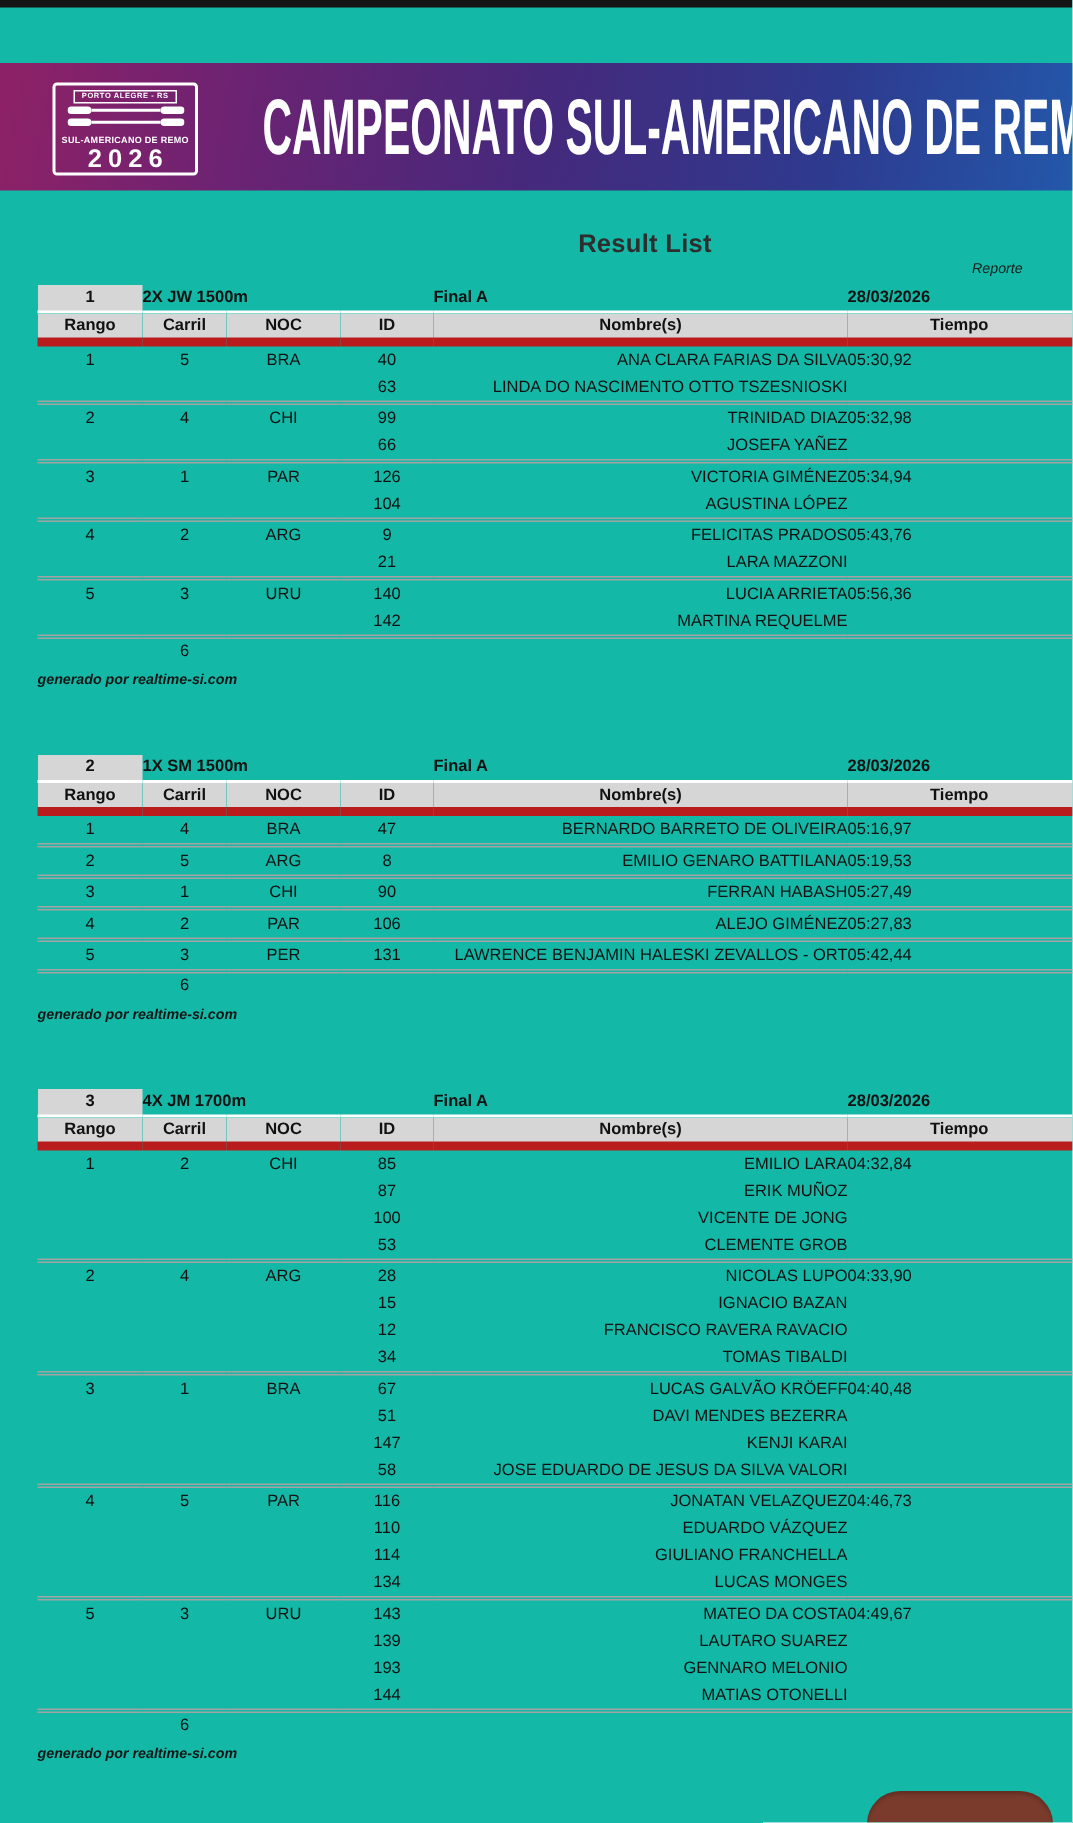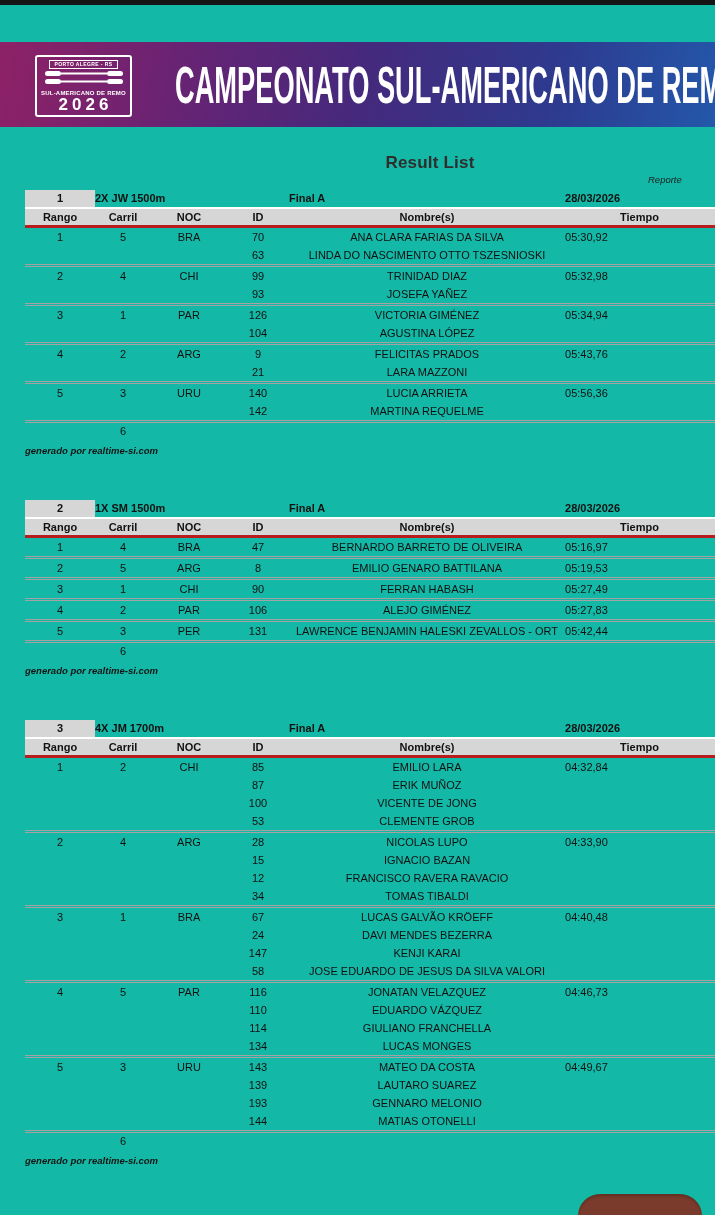--- a/index.html
+++ b/index.html
@@ -31,25 +31,25 @@
   table.results { border-collapse:collapse; table-layout:fixed; width:835px; margin-left:25px;
                   font-size:11px; color:#111; }
   table.results td, table.results th { padding:0; line-height:18px; vertical-align:top; overflow:hidden; white-space:nowrap; }
 
   tr.race-title-row td { font-weight:bold; line-height:17px; border-bottom:2px solid #fff; }
   td.race-num   { background:#d6d6d6; text-align:center; }
   td.race-event { padding-left:5px;margin-left:44px; }
   td.race-phase { text-align:left; }
   td.race-date  { padding-left:55px; }
 
-  tr.col-header-row th { background:#d6d6d6; font-weight:bold; text-align:center; line-height:16px; border-bottom:3px solid #b91c1c; }
+  tr.col-header-row th { background:#d6d6d6; font-weight:bold; text-align:center; line-height:16px; border-bottom:6px solid #b91c1c; }
   tr.col-header-row th.h-tiempo { text-align:left; padding-left:55px; }
 
   td.c-rango, td.c-carril, td.c-noc, td.c-id { text-align:center; }
-  td.c-nombre { text-align:center; }
+  td.c-nombre { text-align:right; }
   td.time-cell { padding-left:55px; }
 
   tr.entry-start > td { border-top:3px double #a3a3a3; }
   tr.lane6-row td { line-height:16px; height:16px; }
 
   .gen-note { margin:6px 0 0 25px; font-size:9.5px; font-weight:bold; font-style:italic; color:#141414; line-height:11px; }
   .race-block + .race-block { margin-top:44px; }
   #races > .race-block:first-child { margin-top:4px; }
 
   .fab { position:absolute; left:578px; top:1194px; width:124px; height:44px; background:#7B3B2C;
@@ -111,38 +111,38 @@
                 <th class="h-carril">Carril</th>
                 <th class="h-noc">NOC</th>
                 <th class="h-id">ID</th>
                 <th class="h-nombre">Nombre(s)</th>
                 <th class="h-tiempo">Tiempo</th>
               </tr>
               <tr>
                 <td class="c-rango" rowspan="2">1</td>
                 <td class="c-carril" rowspan="2">5</td>
                 <td class="c-noc" rowspan="2">BRA</td>
-                <td class="c-id">70</td>
+                <td class="c-id">40</td>
                 <td class="c-nombre">ANA CLARA FARIAS DA SILVA</td>
                 <td class="time-cell" rowspan="2">05:30,92</td>
               </tr>
               <tr>
                 <td class="c-id">63</td>
                 <td class="c-nombre">LINDA DO NASCIMENTO OTTO TSZESNIOSKI</td>
               </tr>
               <tr class="entry-start">
                 <td class="c-rango" rowspan="2">2</td>
                 <td class="c-carril" rowspan="2">4</td>
                 <td class="c-noc" rowspan="2">CHI</td>
                 <td class="c-id">99</td>
                 <td class="c-nombre">TRINIDAD DIAZ</td>
                 <td class="time-cell" rowspan="2">05:32,98</td>
               </tr>
               <tr>
-                <td class="c-id">93</td>
+                <td class="c-id">66</td>
                 <td class="c-nombre">JOSEFA YAÑEZ</td>
               </tr>
               <tr class="entry-start">
                 <td class="c-rango" rowspan="2">3</td>
                 <td class="c-carril" rowspan="2">1</td>
                 <td class="c-noc" rowspan="2">PAR</td>
                 <td class="c-id">126</td>
                 <td class="c-nombre">VICTORIA GIMÉNEZ</td>
                 <td class="time-cell" rowspan="2">05:34,94</td>
               </tr>
@@ -330,21 +330,21 @@
               </tr>
               <tr class="entry-start">
                 <td class="c-rango" rowspan="4">3</td>
                 <td class="c-carril" rowspan="4">1</td>
                 <td class="c-noc" rowspan="4">BRA</td>
                 <td class="c-id">67</td>
                 <td class="c-nombre">LUCAS GALVÃO KRÖEFF</td>
                 <td class="time-cell" rowspan="4">04:40,48</td>
               </tr>
               <tr>
-                <td class="c-id">24</td>
+                <td class="c-id">51</td>
                 <td class="c-nombre">DAVI MENDES BEZERRA</td>
               </tr>
               <tr>
                 <td class="c-id">147</td>
                 <td class="c-nombre">KENJI KARAI</td>
               </tr>
               <tr>
                 <td class="c-id">58</td>
                 <td class="c-nombre">JOSE EDUARDO DE JESUS DA SILVA VALORI</td>
               </tr>

